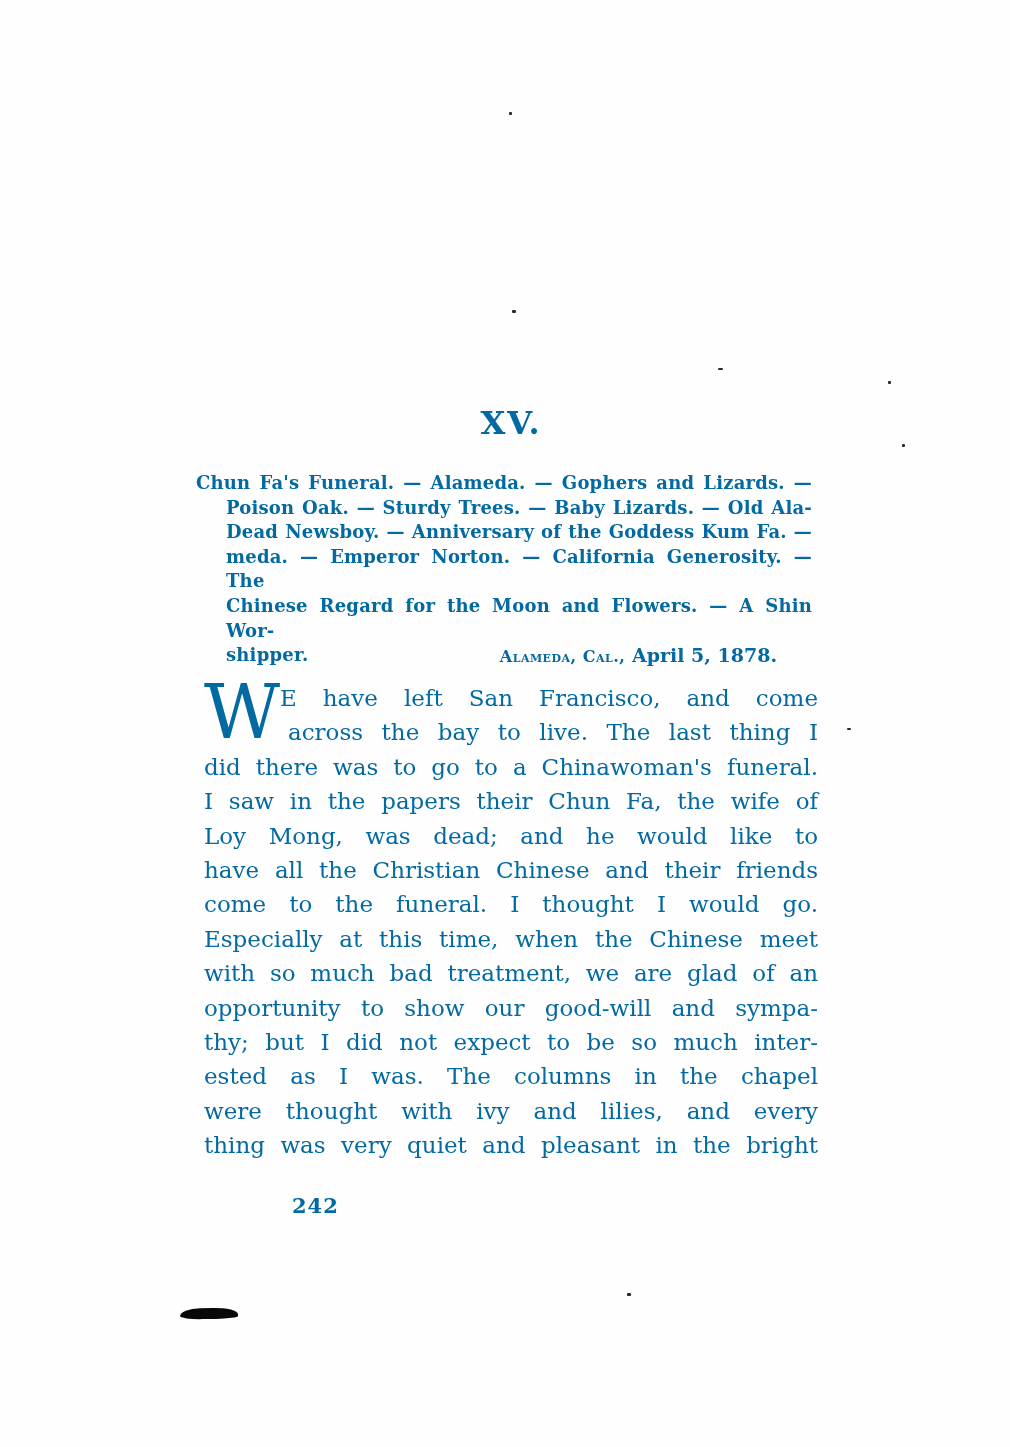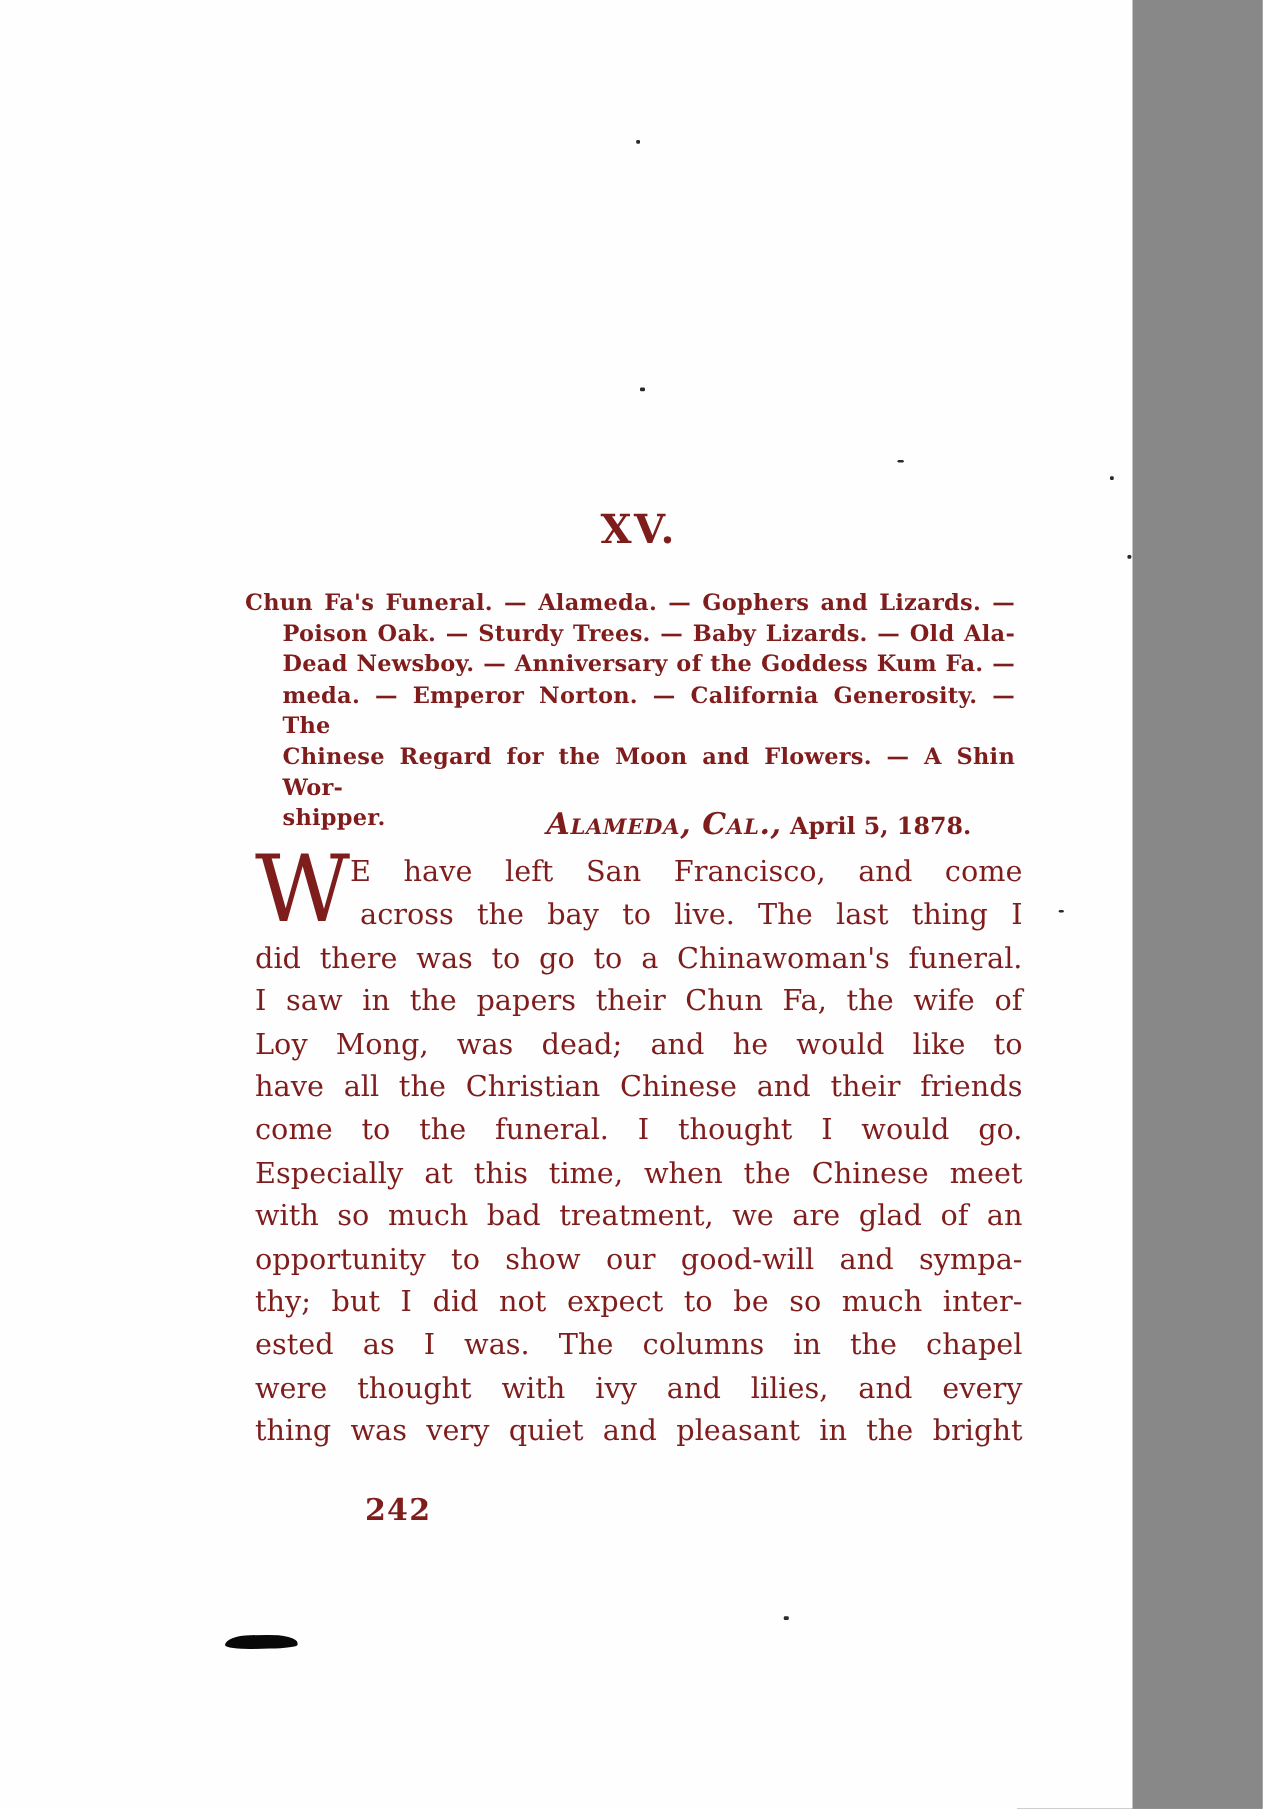--- a/index.html
+++ b/index.html
@@ -1,21 +1,21 @@
 <!DOCTYPE html>
 <html><head>
 <meta charset="utf-8">
 <style>
   html,body{margin:0;padding:0;background:#888;}
   .page{
     position:relative;
-    width:906px;height:1447px;
+    width:1010px;height:1447px;
     background:#fefefe;
     font-family:"DejaVu Serif","Liberation Serif",serif;
-    color:#7f1d1d;
+    color:#0369a1;
     overflow:hidden;
   }
   .chapter-heading{
     position:absolute;left:204px;top:404px;width:614px;
     text-align:center;
     font-size:32px;font-weight:bold;letter-spacing:2px;
     margin:0;
   }
   .summary{
     position:absolute;left:196px;top:471px;width:616px;
@@ -25,39 +25,39 @@
     text-align:justify;text-align-last:justify;
     letter-spacing:0.2px;
   }
   .sum-line.indent{padding-left:30px;}
   .sum-line.last{text-align-last:left;}
   .dateline{
     position:absolute;left:204px;top:644px;width:573px;
     text-align:right;
     font-size:19px;font-weight:bold;
   }
-  .dateline .sc{font-variant:small-caps;letter-spacing:0.5px;font-size:24px;font-style:italic;}
+  .dateline .sc{font-variant:small-caps;letter-spacing:0.5px;font-size:16px;}
   .body-text{
     position:absolute;left:204px;top:681px;width:614px;
     font-size:23px;line-height:34.4px;
   }
   .body-line{
     text-align:justify;text-align-last:justify;
     white-space:normal;
   }
   .body-line.dc1{padding-left:76px;}
   .body-line.dc2{padding-left:84px;}
   .drop-cap{
     position:absolute;left:0px;top:-6px;
     font-size:74px;line-height:74px;font-weight:normal;
     letter-spacing:0;
   }
   .page-number{
     position:absolute;left:292px;top:1193px;
-    font-size:24px;font-weight:bold;letter-spacing:1px;
+    font-size:21px;font-weight:bold;letter-spacing:1px;
   }
   .ink-smudge{
     position:absolute;left:180px;top:1308px;
     width:58px;height:11px;
     background:#090909;
     border-radius:45% 55% 50% 50% / 90% 80% 30% 40%;
     transform:rotate(-1deg);
   }
   .speck{position:absolute;background:#2a2a2a;border-radius:1px;}
 </style>

